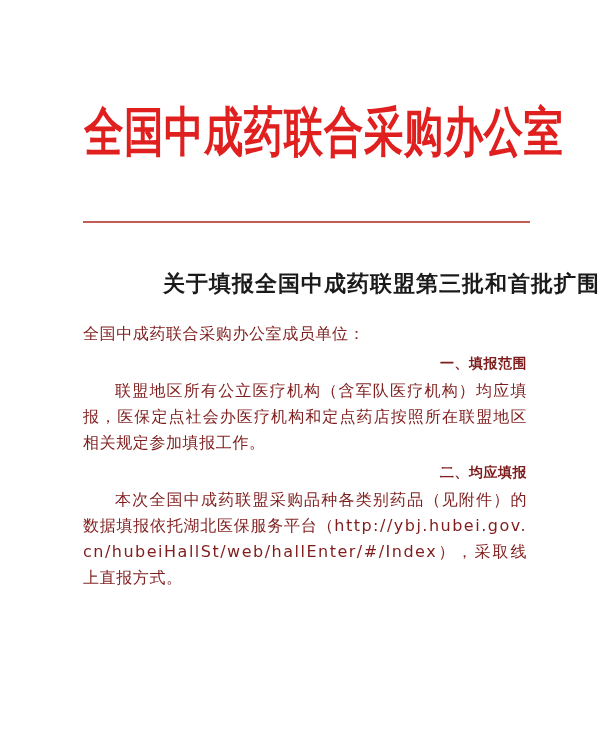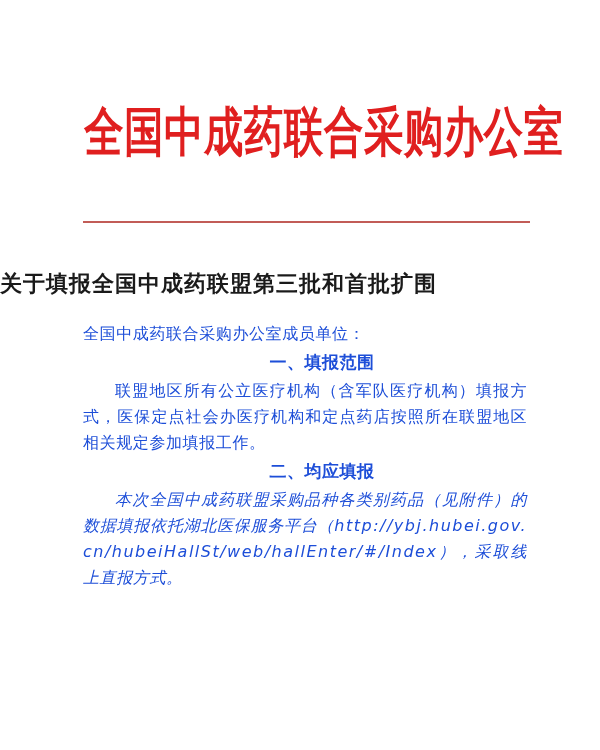--- a/index.html
+++ b/index.html
@@ -30,75 +30,75 @@
     letter-spacing: 1px;
   }
   
   .divider {
     height: 2px;
     margin: 57px 70px 0 83px;
   }
   
   .doc-title {
     margin-top: 45px;
-    text-align: left;
+    text-align: right;
     font-size: 22px;
     line-height: 31px;
     font-weight: bold;
     letter-spacing: 1px;
   }
   .doc-title span { display: block; }
   
   .body-text {
     margin: 22px 73px 0 83px;
     font-size: 16px;
     line-height: 26px;
     letter-spacing: 0.6px;
     text-align: justify;
     text-justify: inter-character;
   }
   .para { text-indent: 2em; }
   .section-heading {
     font-family: "Liberation Sans", "DejaVu Sans", sans-serif;
-    font-size: 17px;
+    font-size: 14px;
     font-weight: bold;
     line-height: 26px;
     text-indent: 2em;
     margin: 3px 0 2px 0;
     letter-spacing: 0.5px;
-    text-align: center;
+    text-align: right;
   }
-  .wrap-url { word-break: break-all; font-style: italic; }
+  .wrap-url { word-break: break-all; }
   .url-text {
     font-family: "DejaVu Sans", sans-serif;
     letter-spacing: 1.5px;
   }
 </style>
 </head>
 <body>
 
 <div class="page">
 
   <div class="letterhead">
     <span class="scale" style="color: rgb(224, 31, 31);">全国中成药联合采购办公室</span>
   </div>
 
   <div class="divider" style="background: rgb(194, 92, 87);"></div>
 
   <h1 class="doc-title" style="color: rgb(26, 26, 26);">
     <span>关于填报全国中成药联盟第三批和首批扩围</span>
   </h1>
 
-  <div class="body-text" style="color: #1d4ed8;">
+  <div class="body-text" style="color: #7f1d1d;">
 
     <p class="salutation">全国中成药联合采购办公室成员单位：</p>
 
 
     <h2 class="section-heading">一、填报范围</h2>
 
-    <p class="para">联盟地区所有公立医疗机构（含军队医疗机构）填报方式，医保定点社会办医疗机构和定点药店按照所在联盟地区相关规定参加填报工作。</p>
+    <p class="para">联盟地区所有公立医疗机构（含军队医疗机构）均应填报，医保定点社会办医疗机构和定点药店按照所在联盟地区相关规定参加填报工作。</p>
 
     <h2 class="section-heading">二、均应填报</h2>
 
     <p class="para wrap-url"><span>本次全国中成药联盟采购品种各类别药品（见附件）的数据填报依托湖北医保服务平台（</span><span class="url-text">http://ybj.hubei.gov.cn/hubeiHallSt/web/hallEnter/#/Index</span><span>），采取线上直报方式。</span></p>
 
   </div>
 </div>
 
 </body></html>

